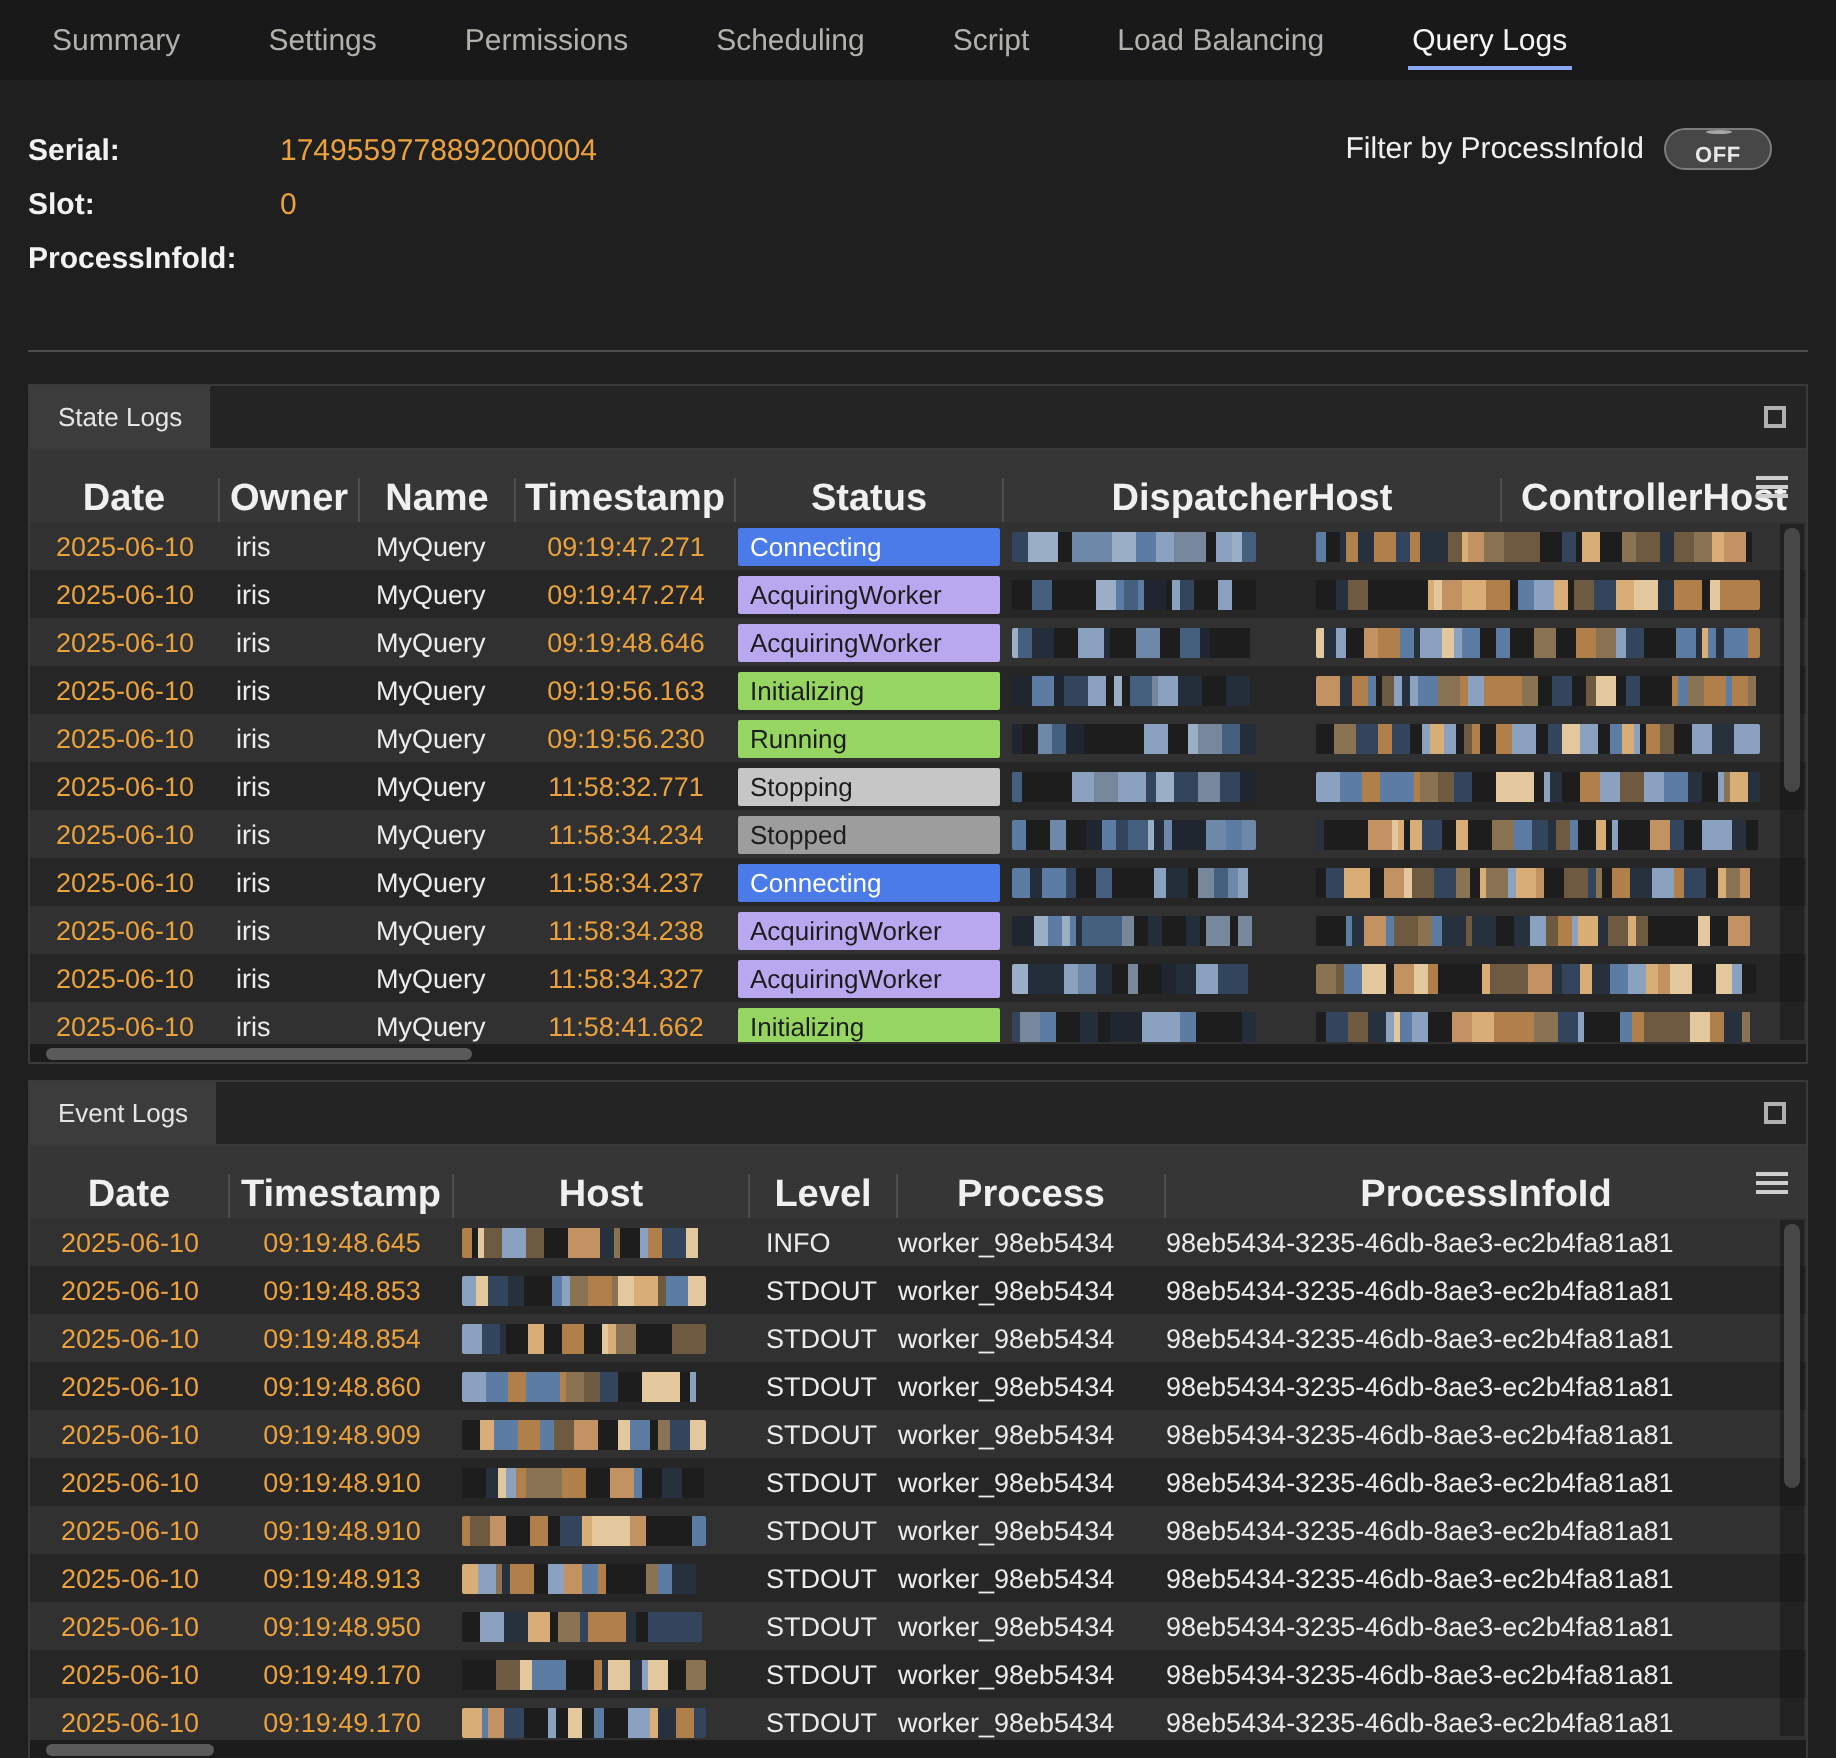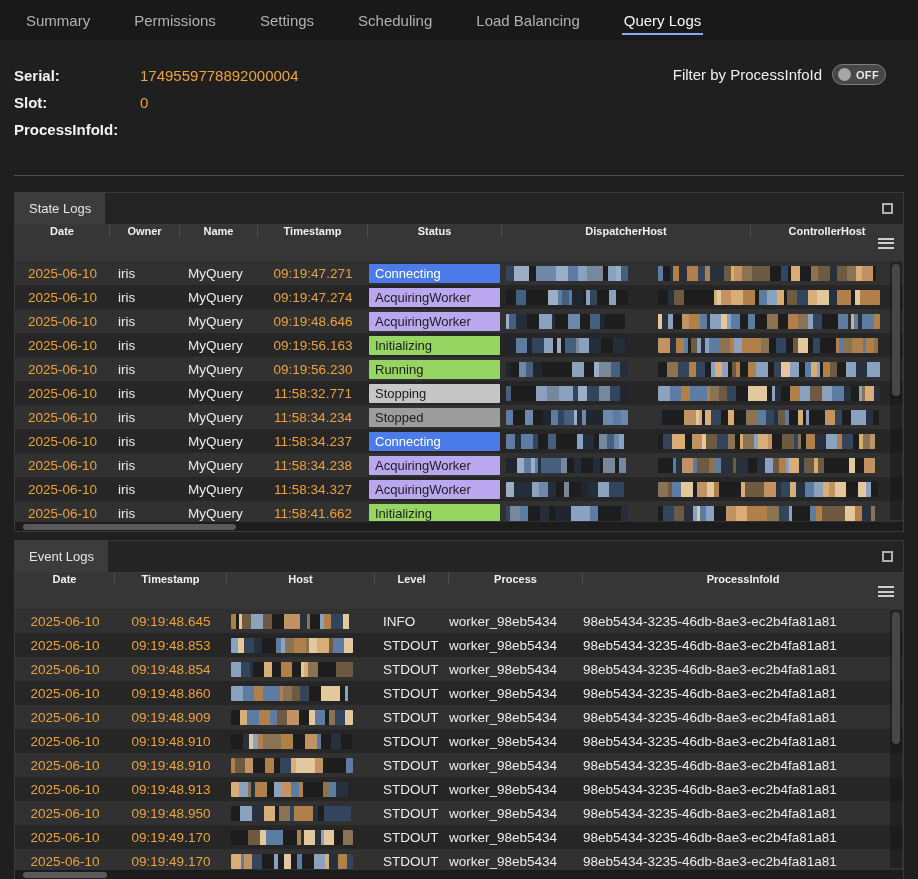--- a/index.html
+++ b/index.html
@@ -13,32 +13,32 @@
   .topnav { height:40px; background:#191919; display:flex; align-items:stretch; padding-left:4px; }
   .tab { display:flex; align-items:center; padding:0 22px; font-size:15px; color:#b3b1ac; position:relative; cursor:pointer; }
   .tab.active { color:#f7f7f7; }
   .tab.active::after { content:""; position:absolute; left:20px; right:20px; bottom:5px; height:2px; background:#88a9f2; }
   
   .info { position:relative; padding:26px 14px 12px 14px; }
   .info-row { display:flex; margin-bottom:8px; font-size:15px; line-height:19px; }
   .info-label { width:126px; font-weight:bold; color:#f2f2f2; }
   .info-value { color:#eca23c; }
   .filter { position:absolute; top:24px; right:32px; display:flex; align-items:center; gap:10px; font-size:15px; color:#f0f0f0; }
-  .toggle { width:54px; height:21px; border-radius:11px; background:#474747; border:1px solid #7d7d7d; display:flex; align-items:center; padding:0 5px; gap:5px; cursor:pointer; }
+  .toggle { width:54px; height:21px; border-radius:11px; background:#474747; border:1px solid #7d7d7d; display:flex; align-items:center; padding:0 5px; gap:5px; cursor:pointer;flex-direction:column; }
   .knob { width:13px; height:13px; border-radius:50%; background:#a6a6a6; }
   .tlabel { font-size:11px; font-weight:bold; color:#e8e8e8; letter-spacing:.3px; }
   .divider { border-top:1px solid #4d4d4d; margin:16px 14px 0 14px; }
   
   .panel { position:relative; margin:16px 14px 0 14px; border:1px solid #3a3a3a; background:#242424; }
   .panel + .panel { margin-top:8px; }
   .panel-bar { height:32px; background:#242424; border-bottom:1px solid #3a3a3a; position:relative; display:flex; align-items:stretch; }
   .panel-tab { background:#3c3c3c; color:#e5e5e5; font-size:13px; display:flex; align-items:center; padding:0 14px; cursor:pointer; }
   .maxicon { position:absolute; right:10px; top:10px; width:11px; height:11px; border:2px solid #b0b0b0; cursor:pointer; }
   
-  .thead { display:flex; height:36px; background:#363636; align-items:flex-start; font-weight:bold; font-size:11px; color:#f0f0f0; position:relative; }
+  .thead { display:flex; height:36px; background:#363636; align-items:flex-end; font-weight:bold; font-size:19px; color:#f0f0f0; position:relative; }
   .th { display:flex; align-items:center; justify-content:center; border-right:1px solid #4e4e4e; cursor:pointer; }
   .th:last-of-type { border-right:none; }
   .menu-icon { position:absolute; right:9px; top:13px; width:16px; height:11px;
     background:linear-gradient(#cfcfcf 0 2px, transparent 2px 4.5px, #cfcfcf 4.5px 6.5px, transparent 6.5px 9px, #cfcfcf 9px 11px); cursor:pointer; }
   .tbody { height:260px; overflow:hidden; background:#262626; }
   .tr { display:flex; height:24px; align-items:center; font-size:13.5px; cursor:default; }
   .tr:nth-child(odd) { background:#313131; }
   .tr:nth-child(even) { background:#262626; }
   .c { height:100%; display:flex; align-items:center; overflow:hidden; white-space:nowrap; }
   .center { justify-content:center; }
@@ -58,23 +58,24 @@
   .vscroll { position:absolute; right:1px; top:69px; width:12px; height:258px; background:rgba(18,18,18,.45); z-index:5; }
   .vthumb { position:absolute; top:2px; left:2px; width:8px; height:132px; background:#474747; border-radius:4px; cursor:pointer; }
   .hscroll { height:10px; background:#1c1c1c; position:relative; border-top:1px solid #303030; }
   .hthumb { position:absolute; left:8px; top:2px; height:6px; background:#5a5a5a; border-radius:3px; cursor:pointer; }
 </style>
 </head>
 <body>
 
 <nav class="topnav" id="topnav">
     <div class="tab">Summary</div>
+    <div class="tab">Settings</div>
     <div class="tab">Permissions</div>
-    <div class="tab">Settings</div>
     <div class="tab">Scheduling</div>
+    <div class="tab">Script</div>
     <div class="tab">Load Balancing</div>
     <div class="tab active">Query Logs</div>
   </nav>
 
 <section class="info">
   <div id="info-fields">
       <div class="info-row">
         <span class="info-label">Serial:</span>
         <span class="info-value">1749559778892000004</span>
       </div>

